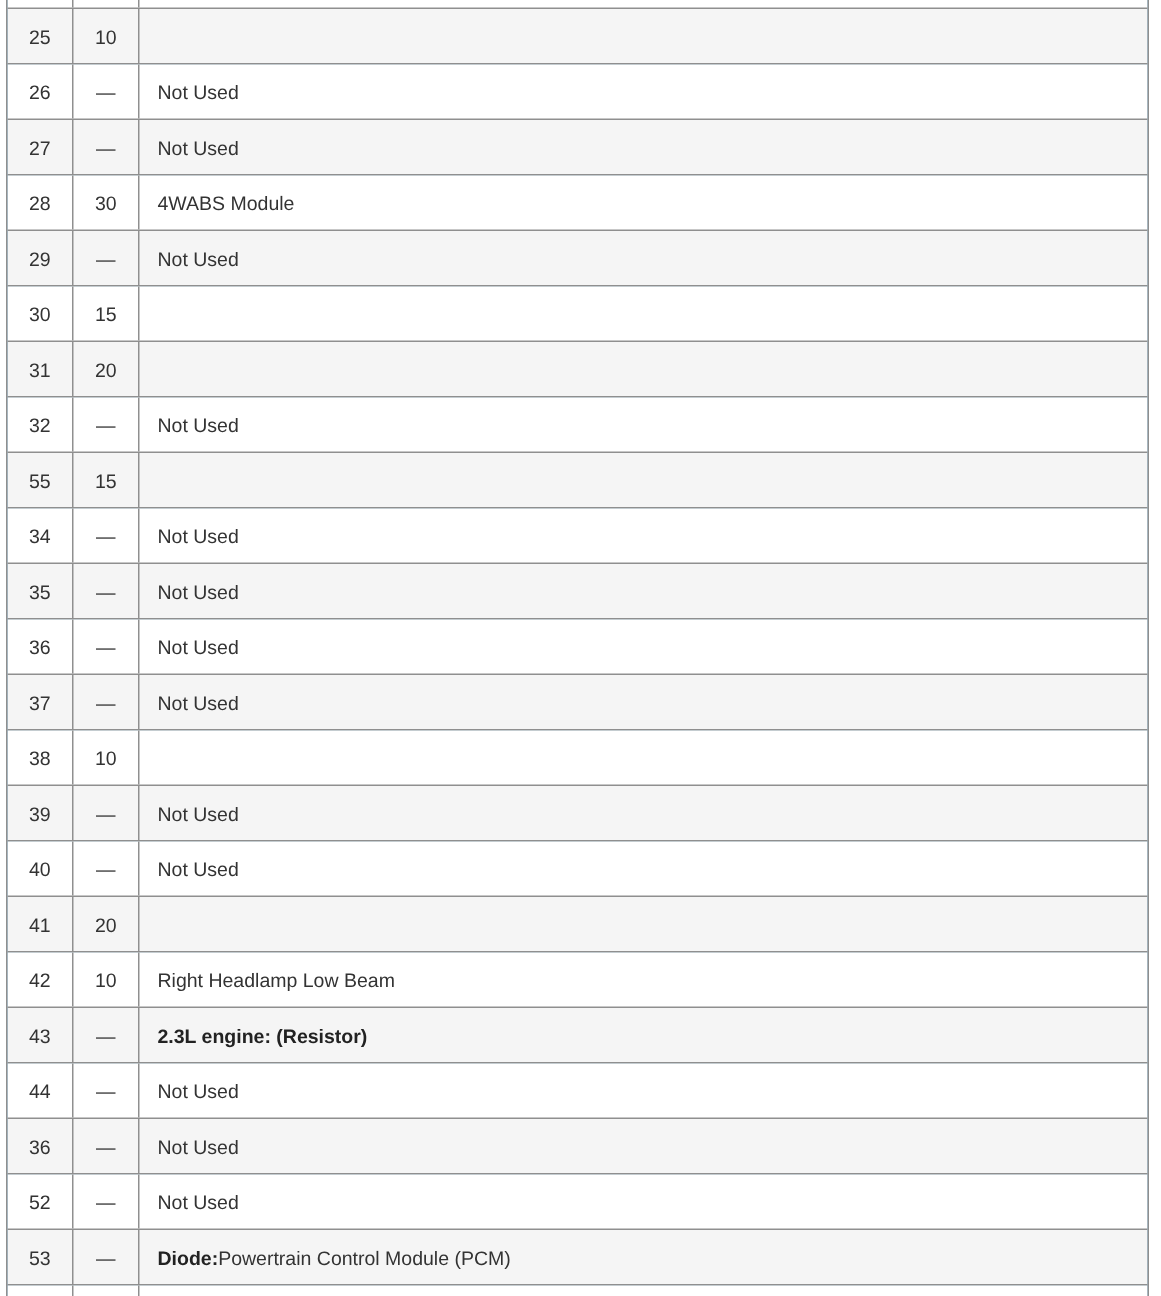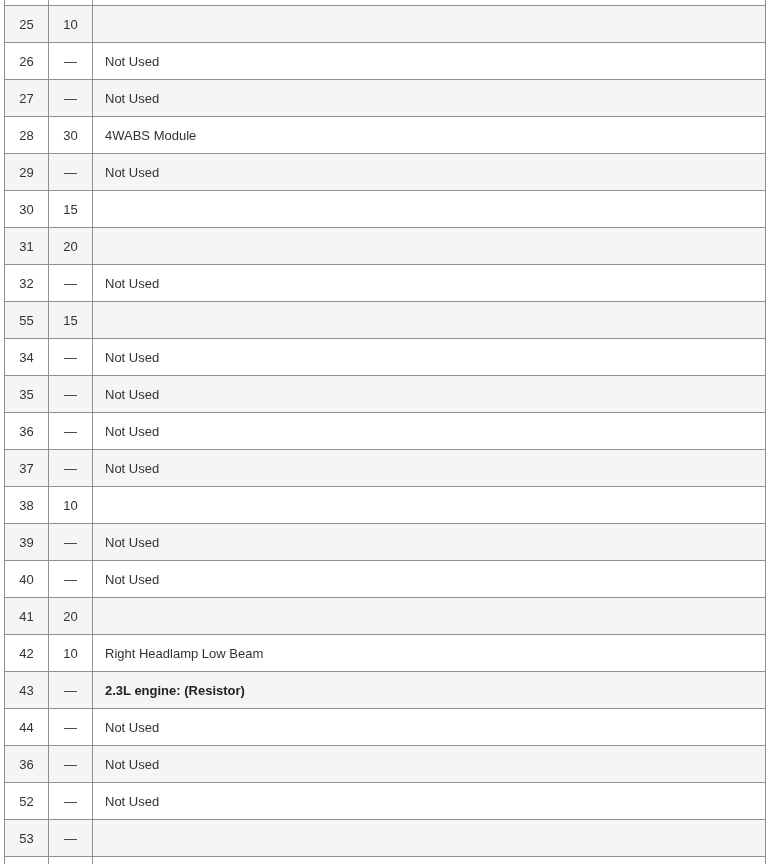--- a/index.html
+++ b/index.html
@@ -296,20 +296,24 @@
       <span>Not Used</span>
     </div>
   </div>
       <div class="row stripe">
     <div class="cell num">
       <span>53</span>
     </div>
     <div class="cell amp">
       <span>—</span>
     </div>
+    <div class="cell desc">
+      <span class="desc-bold">Diode:</span>
+          <span> Powertrain Control Module (PCM)</span>
+    </div>
   </div>
     </div>
   <div class="row partial-bottom">
     <div class="cell num"></div>
     <div class="cell amp"></div>
     <div class="cell desc"></div>
   </div>
 </div>
 
 </body></html>

